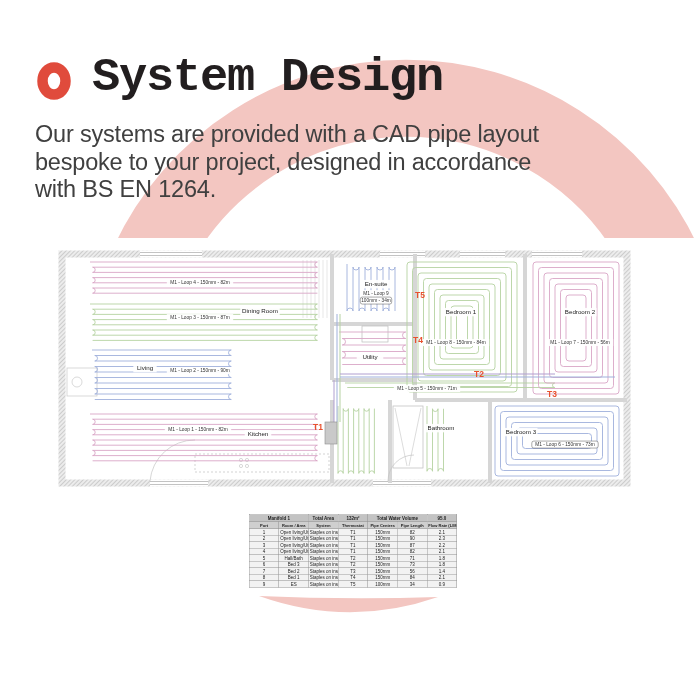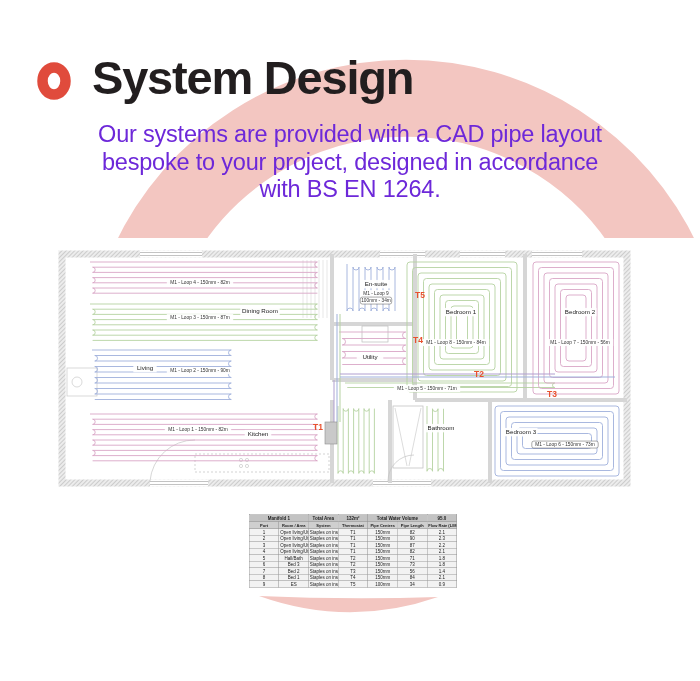--- a/index.html
+++ b/index.html
@@ -5,27 +5,26 @@
   html,body{margin:0;padding:0}
   body{
     width:700px;height:681px;position:relative;overflow:hidden;
     background:#ffffff;font-family:"Liberation Sans",sans-serif;
   }
   .bg{position:absolute;left:0;top:0;z-index:0}
   .title-row{position:absolute;left:37px;top:54px;z-index:2;display:flex;align-items:flex-start}
   .o-icon{margin-top:8px;flex:0 0 auto}
   h1.page-title{
     margin:0 0 0 19px;font-size:47px;font-weight:700;line-height:1.0;
-    letter-spacing:-1.2px;color:#221e1f;white-space:nowrap;
+    letter-spacing:-1.2px;color:#221e1f;white-space:nowrap;font-family:Liberation Mono, monospace;
   }
   p.intro{
     position:absolute;left:35px;top:121px;z-index:2;margin:0;width:630px;
-    font-size:23.5px;line-height:1.18;letter-spacing:-0.2px;color:#6d28d9;
+    font-size:23.5px;line-height:1.18;letter-spacing:-0.2px;color:#404040;
     white-space:pre-line;
-    text-align:center;
   }
   .plan-wrap{position:absolute;left:40px;top:238px;width:660px;height:277px;background:#fff;z-index:1}
   .plan-wrap svg{display:block}
   .schedule{position:absolute;left:249px;top:514px;width:210px;height:72px;background:#fff;z-index:1}
   .schedule table{
     border-collapse:collapse;transform:scale(.5);transform-origin:0 0;
     font-size:9px;color:#1c1c1c;table-layout:fixed;width:416px;
   }
   .schedule td{border:1px solid #8f8f8f;padding:0 2px;text-align:center;height:12px;line-height:1.15;overflow:hidden;white-space:nowrap}
   .schedule tr.hA td{background:#c3c3c3;font-weight:bold;height:14px}

